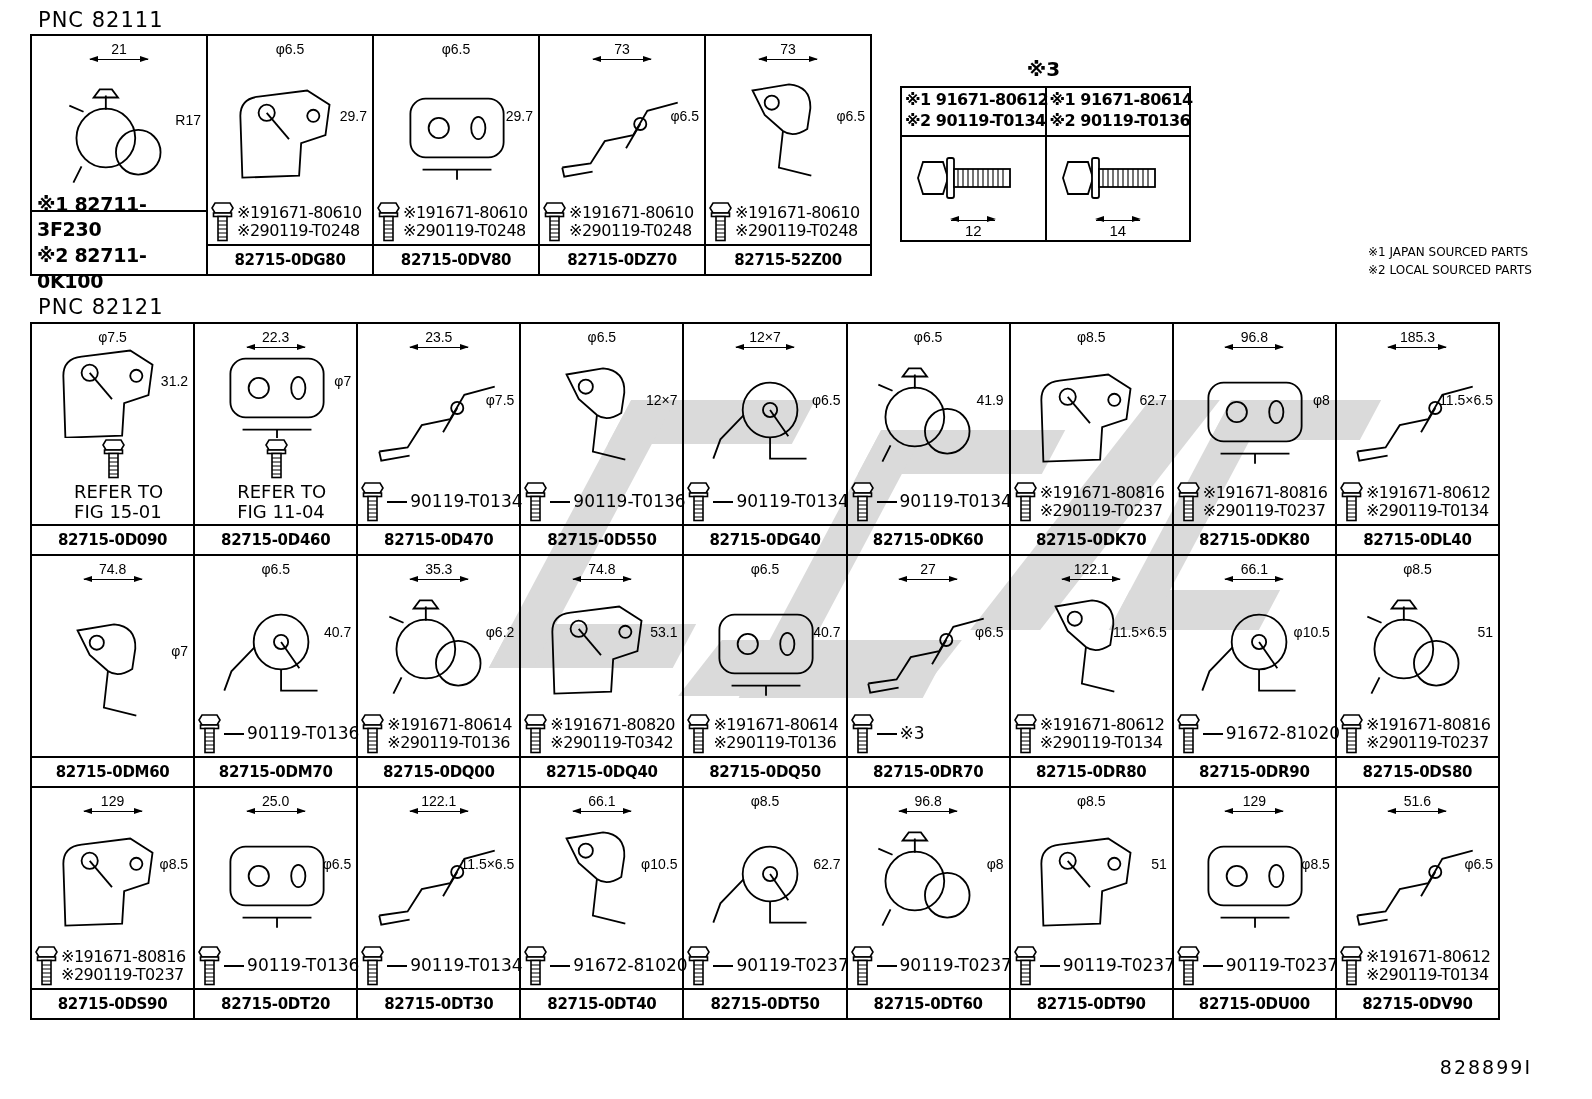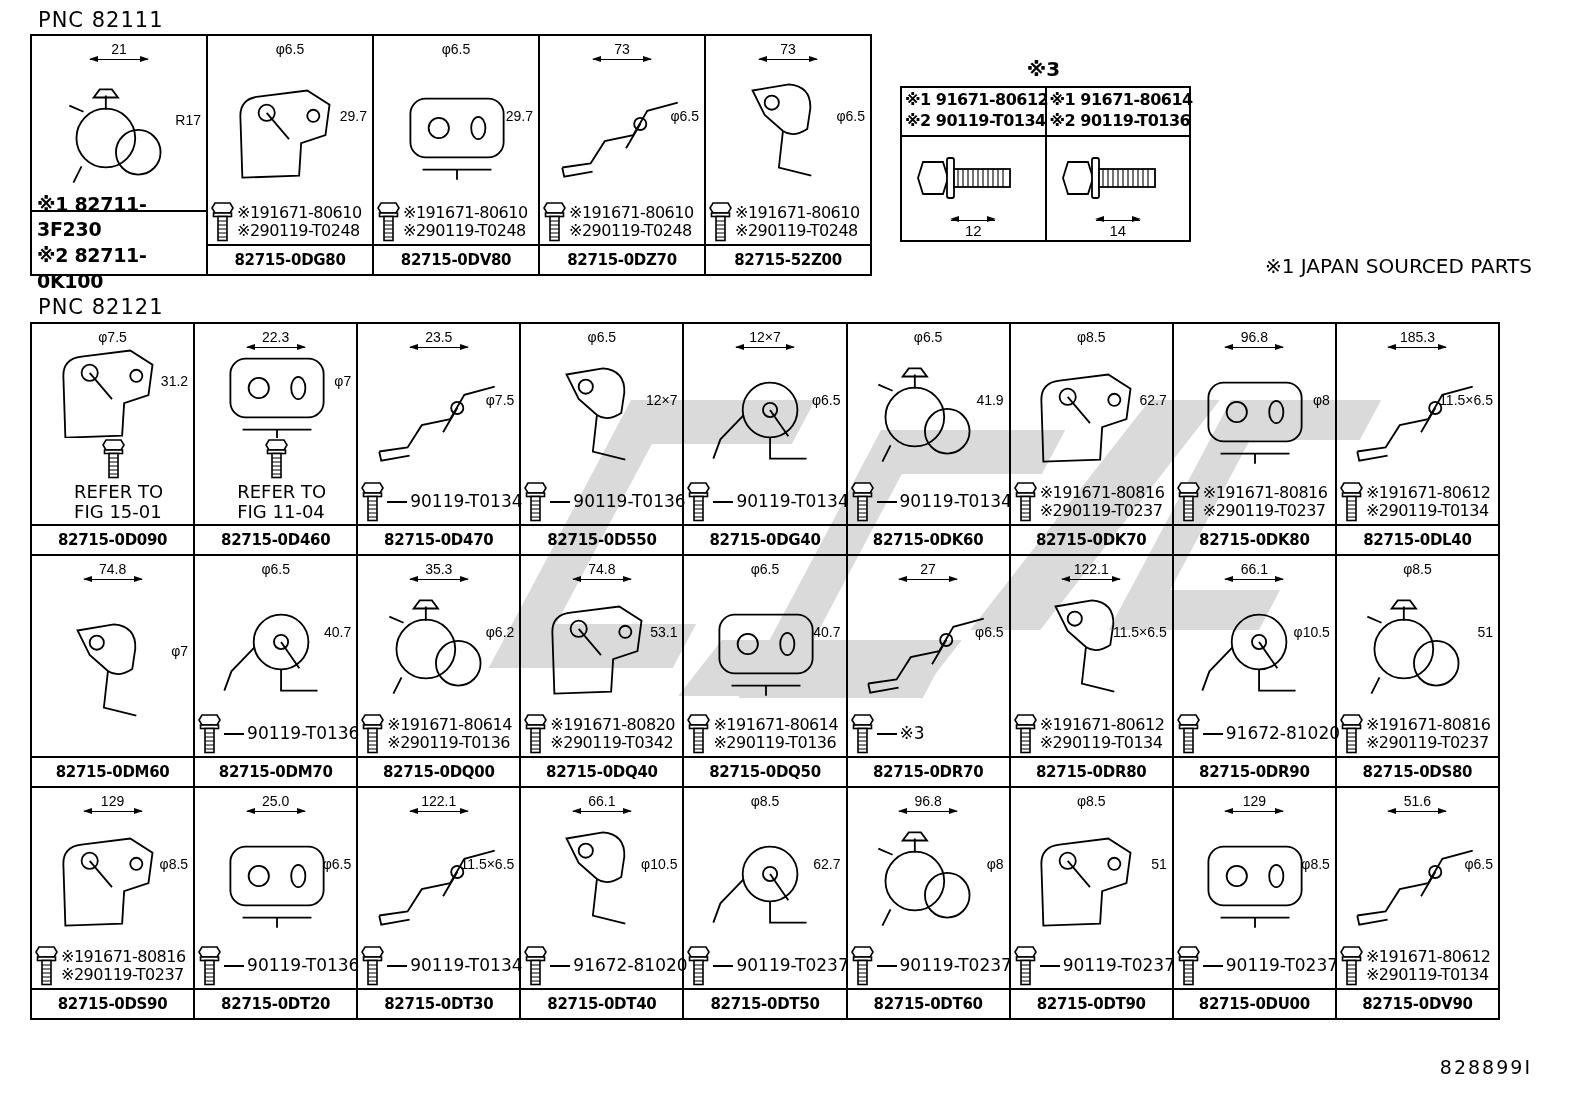--- a/index.html
+++ b/index.html
@@ -16,21 +16,21 @@
   .wmglyph{
     position:absolute;border:44px solid #dadada;border-right:none;
     width:140px;height:180px;transform:skewX(-28deg);
   }
   .wmbar{position:absolute;background:#dadada;transform:skewX(-38deg);}
 
   
   .pnc{font-size:21px;letter-spacing:1px;font-family:"DejaVu Sans",sans-serif;}
   #pnc1{left:38px;top:8px;}
   #pnc2{left:38px;top:295px;}
-  #legend{right:60px;top:243px;font-size:20px;line-height:1.5;font-family:"DejaVu Sans",sans-serif;margin-top:8px;}
+  #legend{right:60px;top:243px;font-size:12px;line-height:1.5;font-family:"DejaVu Sans",sans-serif;}
   #footer{right:60px;top:1056px;font-size:19px;letter-spacing:2px;font-family:"DejaVu Sans",sans-serif;}
 
   
   #table1{left:30px;top:34px;height:238px;display:flex;border:2.5px solid #000;}
   #table2{left:30px;top:322px;width:1466px;height:694px;border:2.5px solid #000;display:flex;flex-direction:column;}
   .t2row{flex:1;display:flex;border-top:2px solid #000;min-height:0;}
   .t2row:first-child{border-top:none;}
   .cell{display:flex;flex-direction:column;border-left:2px solid #000;min-width:0;background:transparent;}
   .cell:first-child{border-left:none;}
   .t1c{width:164px;}
@@ -90,20 +90,21 @@
   <div class="wmbar" style="left:1060px;top:400px;width:70px;height:230px;"></div>
   <div class="wmglyph" style="left:1170px;top:400px;width:110px;height:150px;border-width:40px;"></div>
   <div class="wmbar" style="left:700px;top:640px;width:240px;height:56px;"></div>
 </div>
 
 <div id="pnc1" class="layer pnc">PNC 82111</div>
 <div id="pnc2" class="layer pnc">PNC 82121</div>
 
 <div id="legend" class="layer">
   <div>※1 JAPAN SOURCED PARTS</div>
+  <div>※2 LOCAL SOURCED PARTS</div>
 </div>
 
 <div id="notes-title" class="layer">※3</div>
 <div id="notes" class="layer">
     <div class="ncell">
       <div class="nhead">
         <div class="nline">※1 91671-80612</div>
         <div class="nline">※2 90119-T0134</div>
       </div>
       <div class="nbody">

